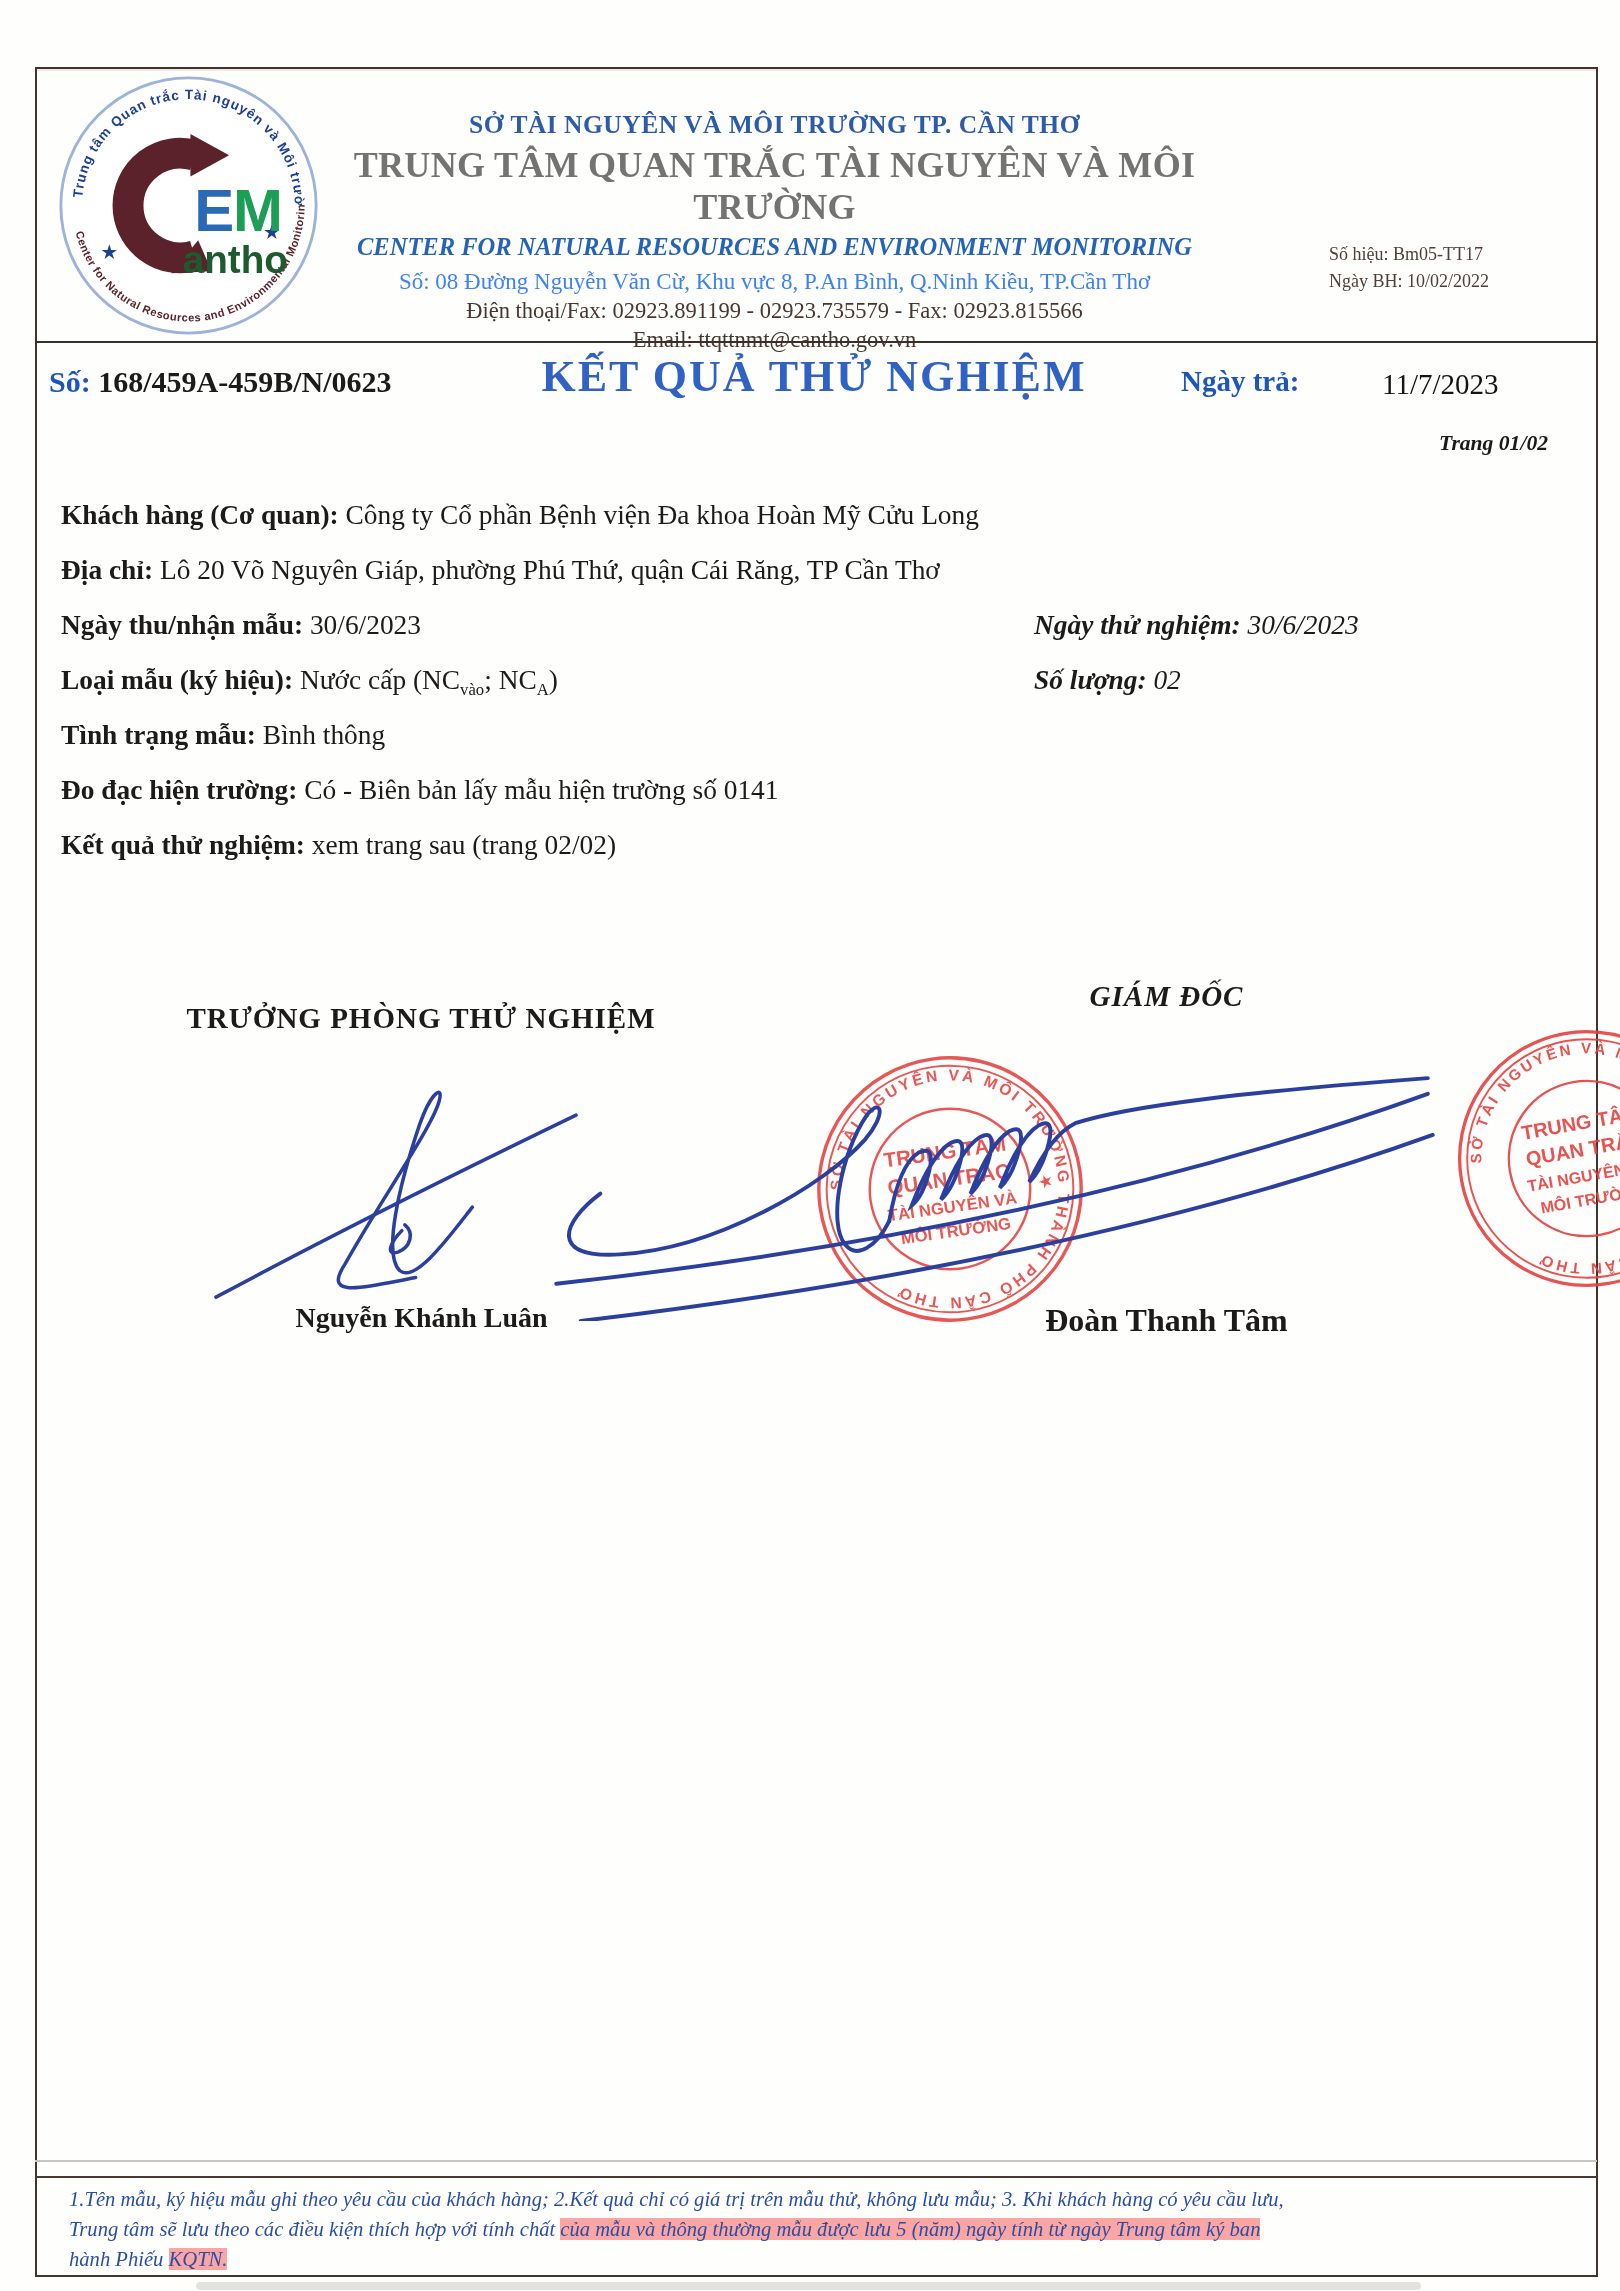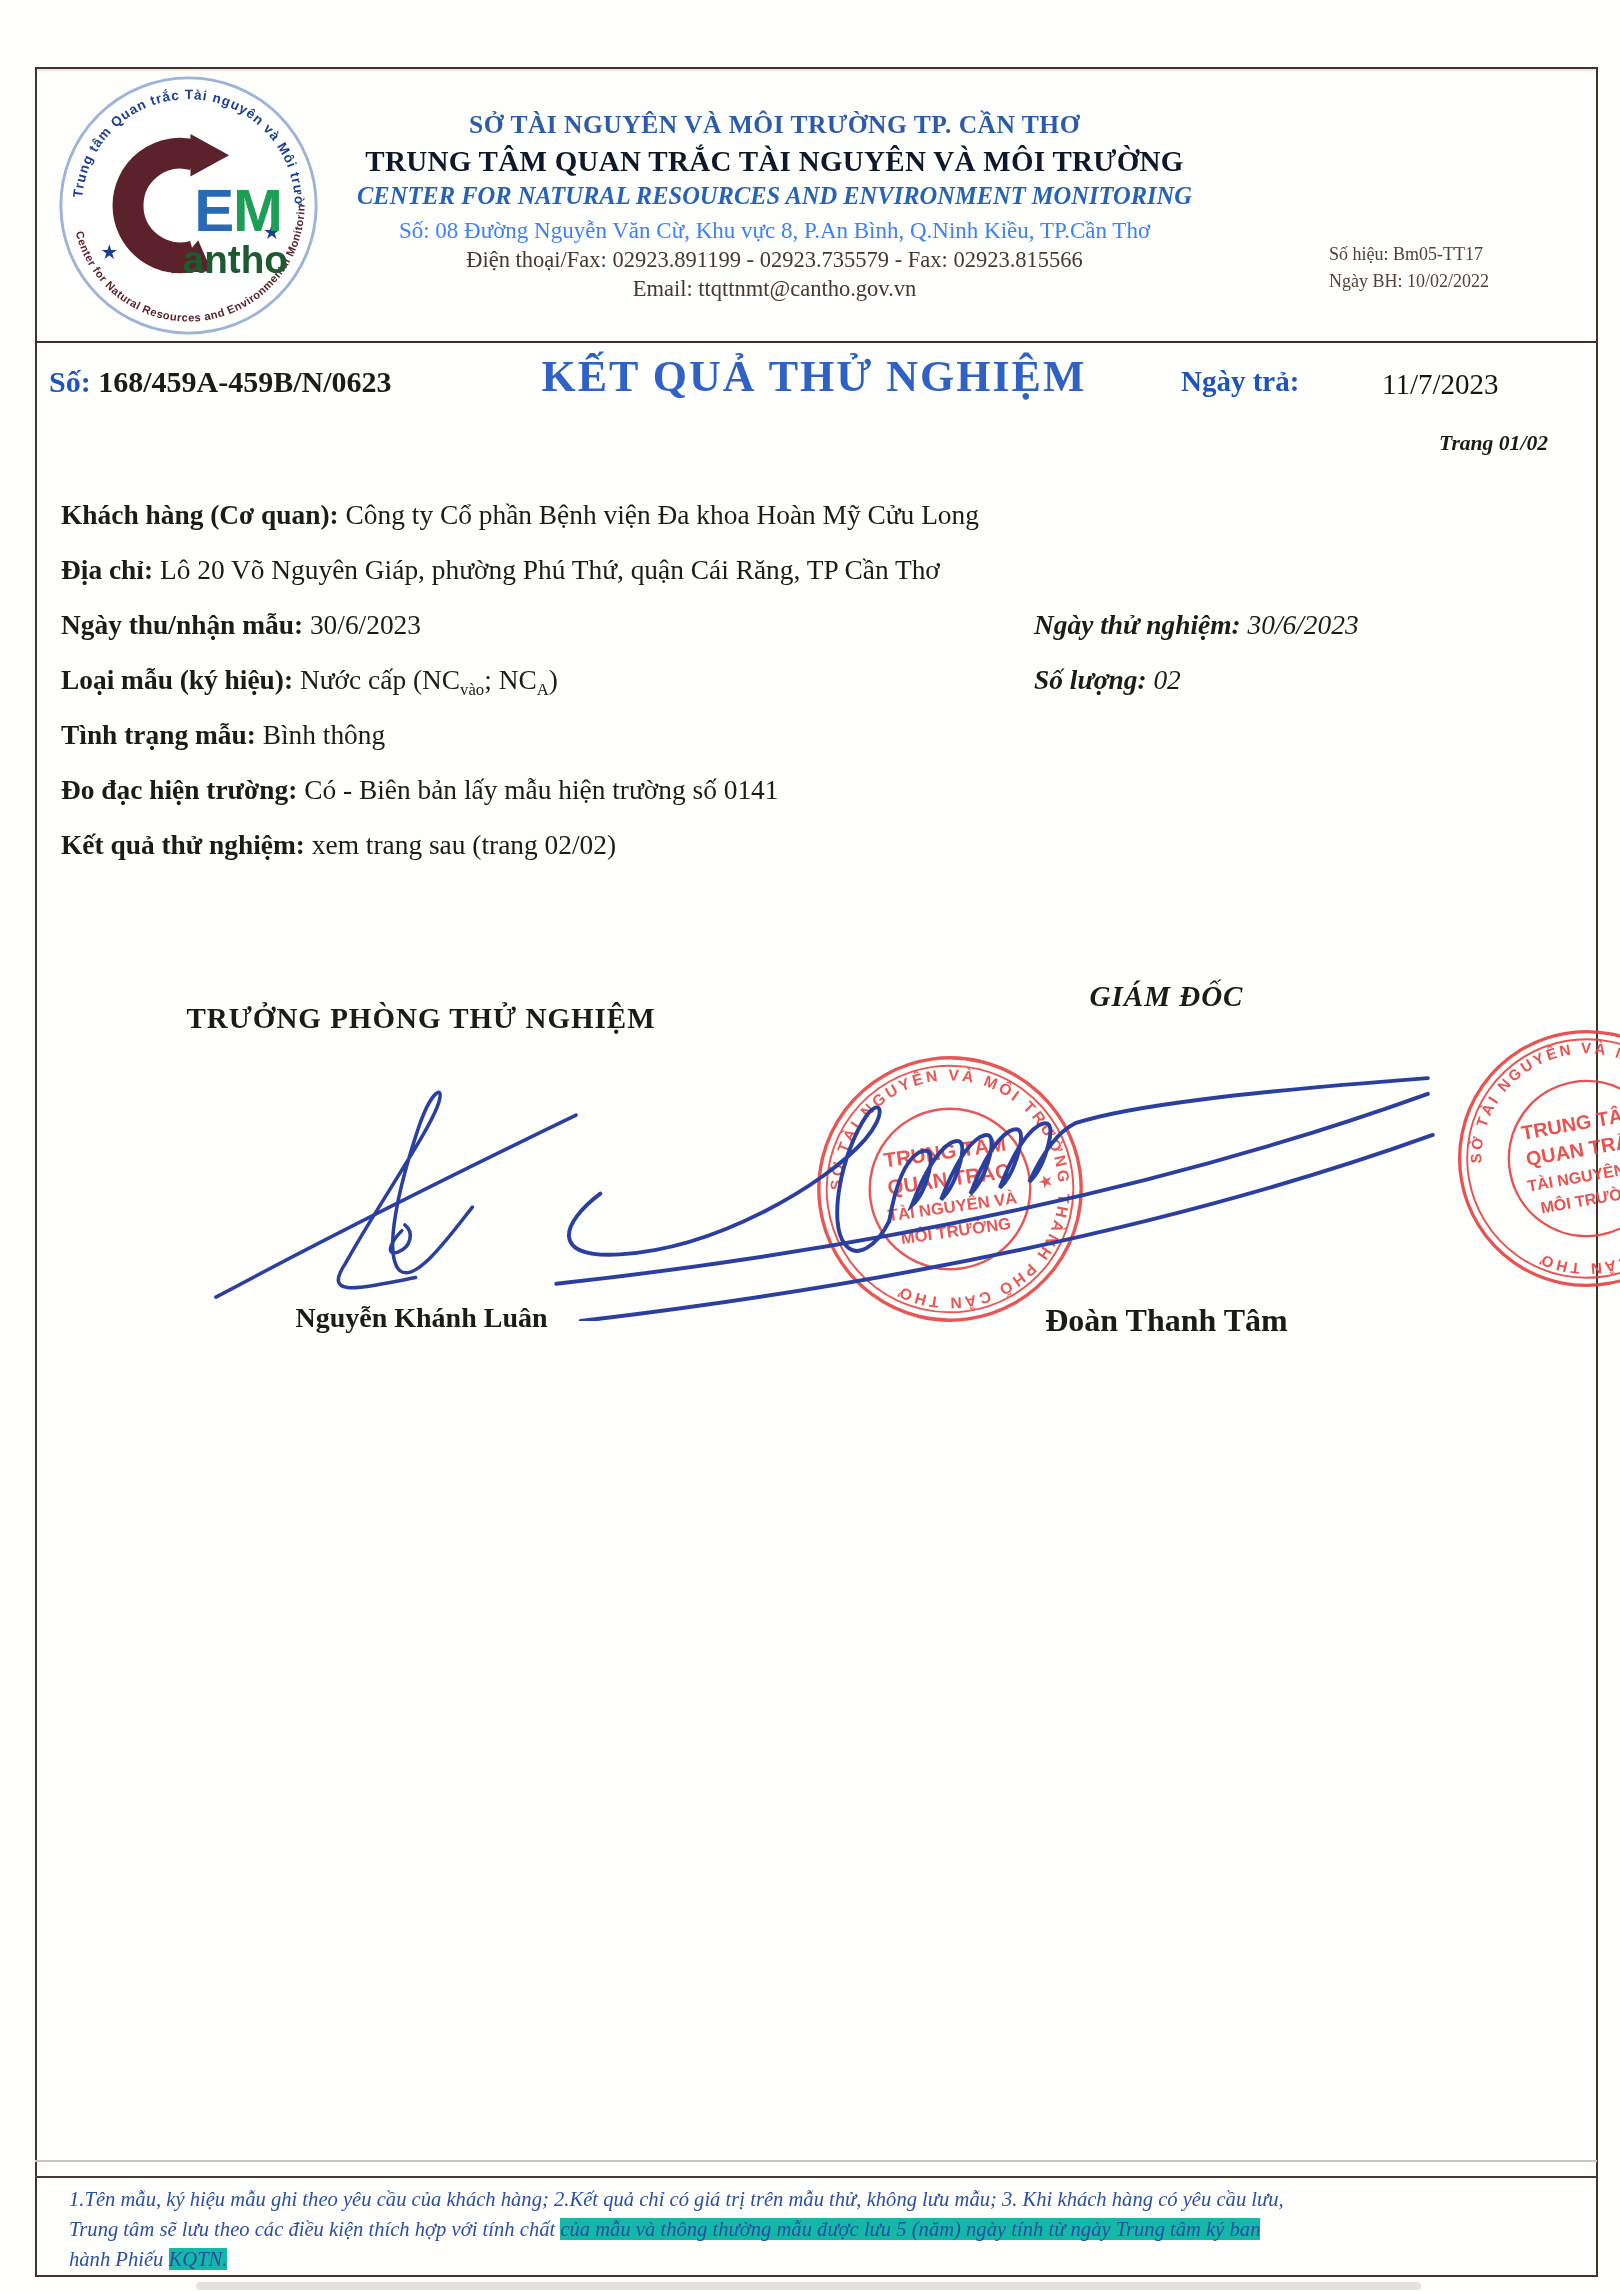--- a/index.html
+++ b/index.html
@@ -12,21 +12,21 @@
   
   .page-border{
     left:35px;top:67px;width:1559px;height:2206px;
     border:2.9px solid #43332c;
     box-shadow:inset 0 2px 0 #f3e9e4;
   }
   
   .logo{left:55px;top:74px;width:267px;height:263px;}
   .hdr-block{left:294px;top:82px;width:961px;text-align:center;line-height:1.18;}
   .hdr-l1{font-size:25.5px;color:#2c5bab;letter-spacing:0.5px;font-weight:600;margin-top:28px;}
-  .hdr-l2{font-size:29px;color:#0f172a;font-weight:bold;margin-top:3.9px;letter-spacing:0.3px;}
+  .hdr-l2{font-size:36px;color:#737373;font-weight:bold;margin-top:3.9px;letter-spacing:0.3px;}
   .hdr-l3{font-size:24.5px;color:#2563b8;font-weight:bold;font-style:italic;margin-top:3.9px;}
   .hdr-addr{font-size:23px;color:#3b82f6;margin-top:5.9px;}
   .hdr-phone{font-size:22.5px;color:#46372f;margin-top:2.9px;}
   .hdr-mail{font-size:22.5px;color:#46372f;margin-top:2.9px;}
   .hdr-meta{left:1329px;top:241px;width:265px;font-size:18px;color:#51403a;line-height:1.5;}
   .hdr-rule{left:35px;top:341px;width:1562px;border-top:2.9px solid #3c2f2a;}
   
   .t-so{left:49px;top:365px;font-size:30px;font-weight:bold;}
   .t-so .blue{color:#1d55c0;}
   .t-main{left:412px;top:351px;width:804px;text-align:center;font-size:44px;font-weight:bold;color:#2f62c4;letter-spacing:2px;}
@@ -53,21 +53,21 @@
   .sig-name-left{left:147px;top:1302px;width:549px;text-align:center;font-size:28px;font-weight:bold;}
   .sig-name-right{left:941px;top:1302px;width:451px;text-align:center;font-size:32px;font-weight:bold;}
   .stamp-main{left:812px;top:1051px;width:276px;height:276px;transform:rotate(-8deg);opacity:.88;}
   .stamp-right{left:1453px;top:1025px;width:267px;height:267px;transform:rotate(-10deg);opacity:.9;}
   .sig-ink-left{left:208px;top:1031px;width:377px;height:274px;}
   .sig-ink-right{left:541px;top:1037px;width:907px;height:284px;}
   
   .foot-rule-grey{left:35px;top:2160px;width:1562px;border-top:2px solid #c9c4bf;}
   .foot-rule{left:35px;top:2176px;width:1562px;border-top:2.9px solid #4a3a35;}
   .footer{left:69px;top:2184px;width:1470px;font-size:20.6px;font-style:italic;color:#2a4fa2;line-height:30px;}
-  .hl{background:#14b8a6;}
+  .hl{background:#fca5a5;}
   .smudge{left:196px;top:2282px;width:1225px;height:7.8px;background:#d8d6d2;border-radius:3.9px;opacity:.7;}
 </style>
 </head>
 <body>
 
 <div class="sheet">
 
   <div class="abs page-border"></div>
 
   <svg class="abs logo" viewBox="0 0 272 272">

